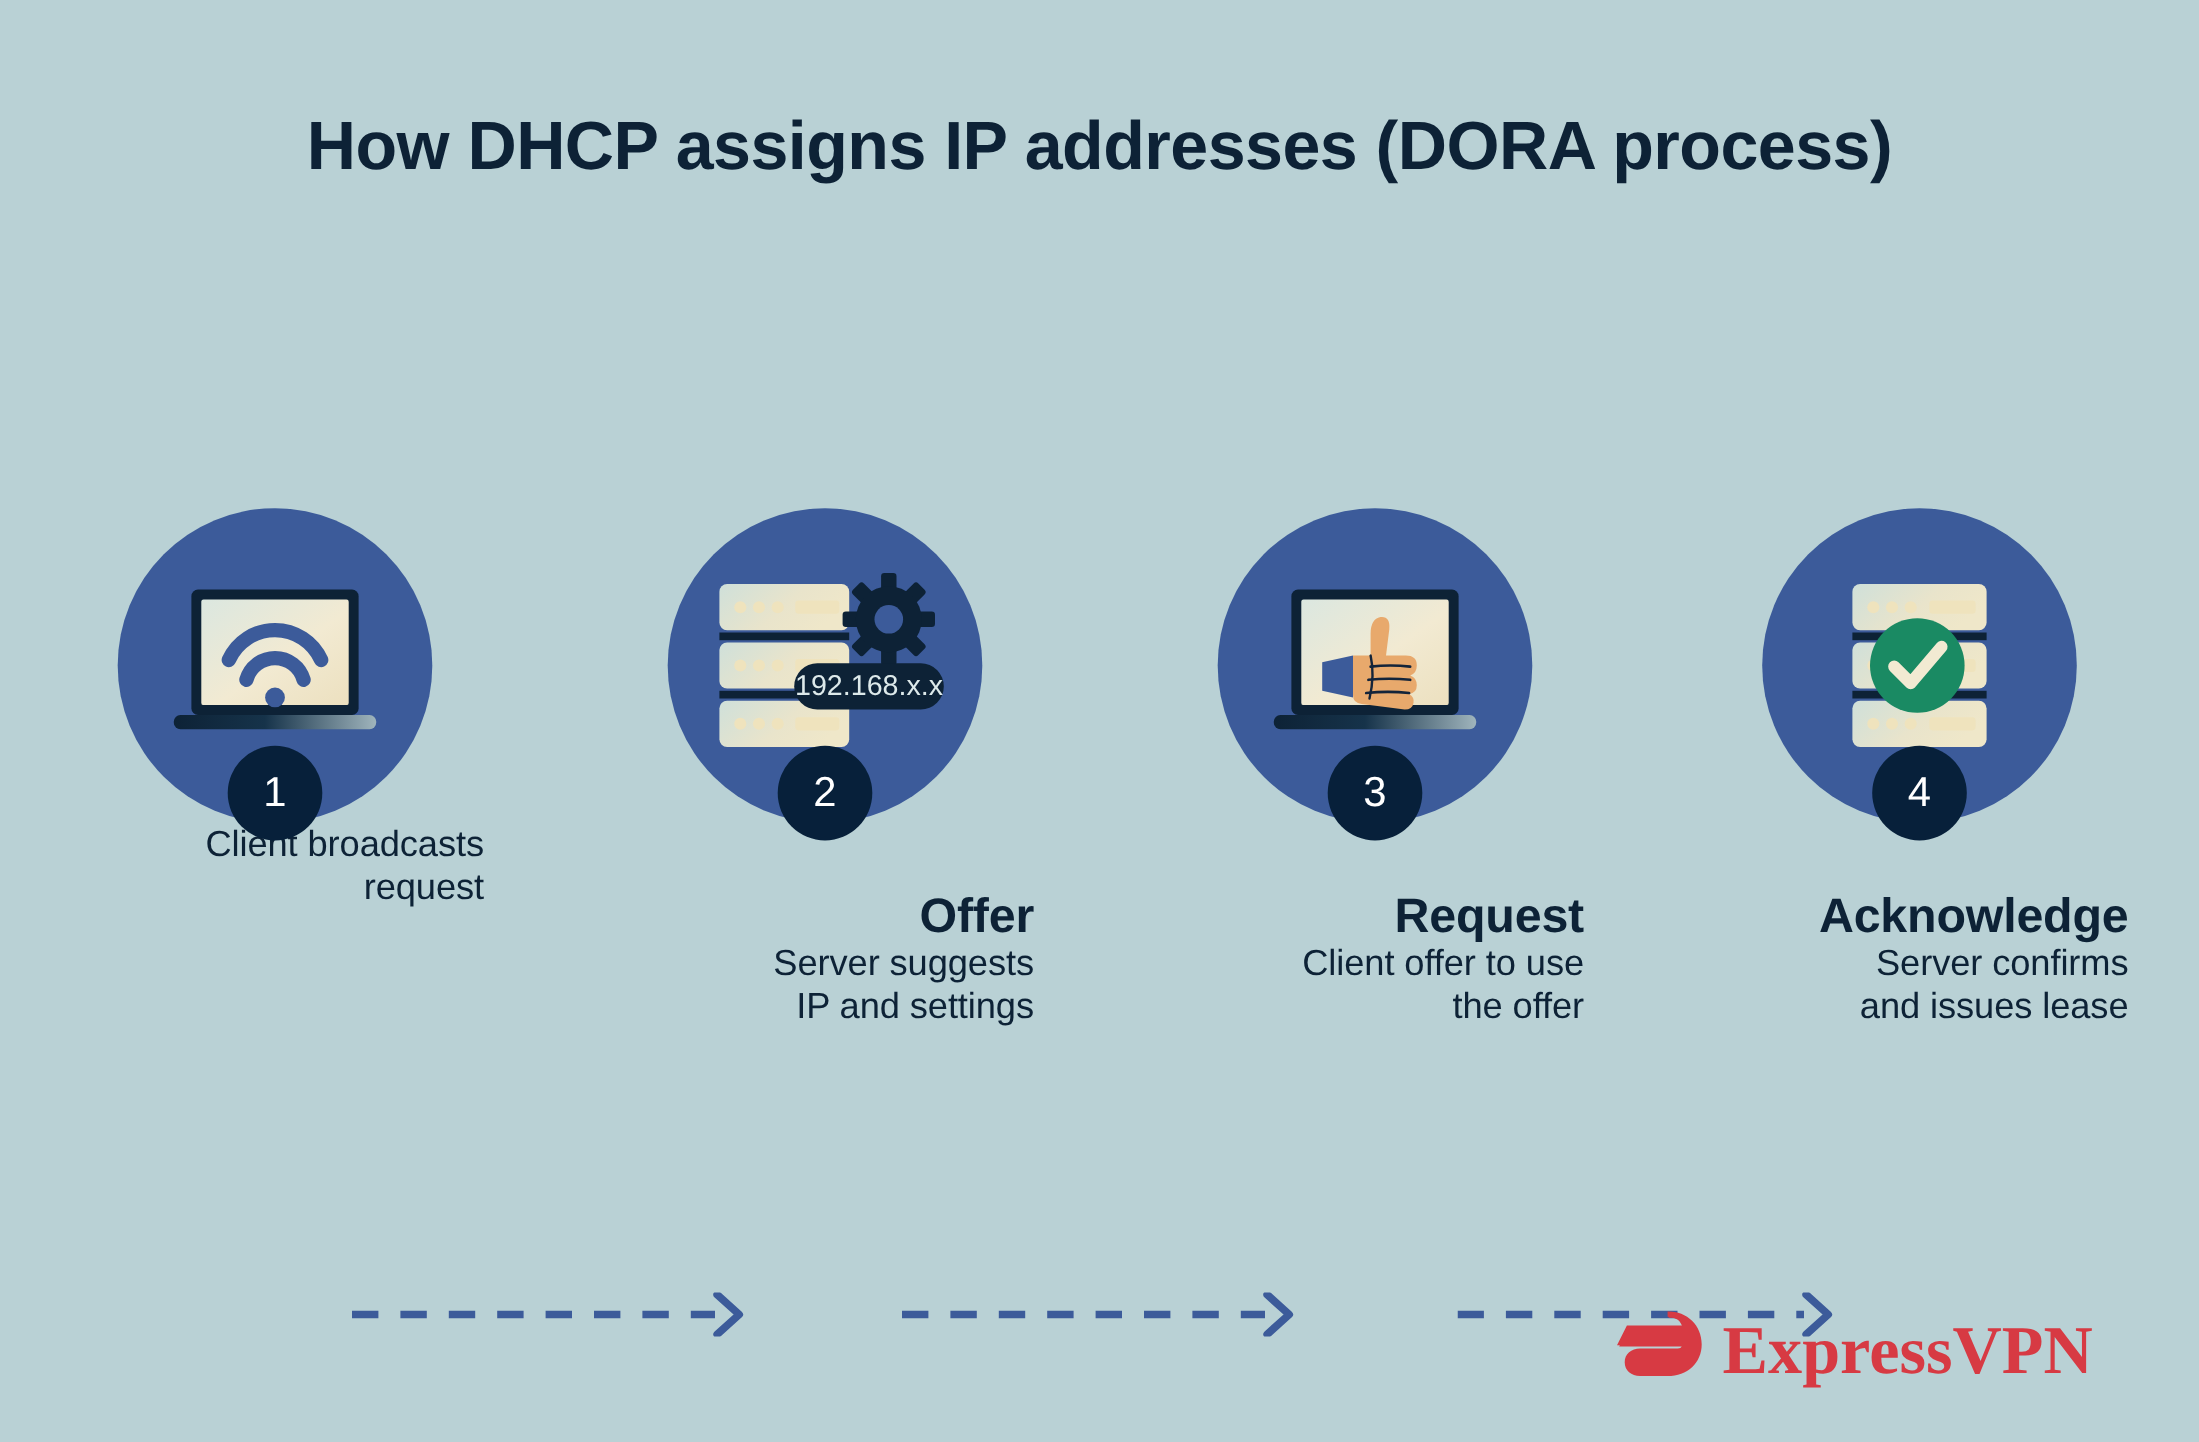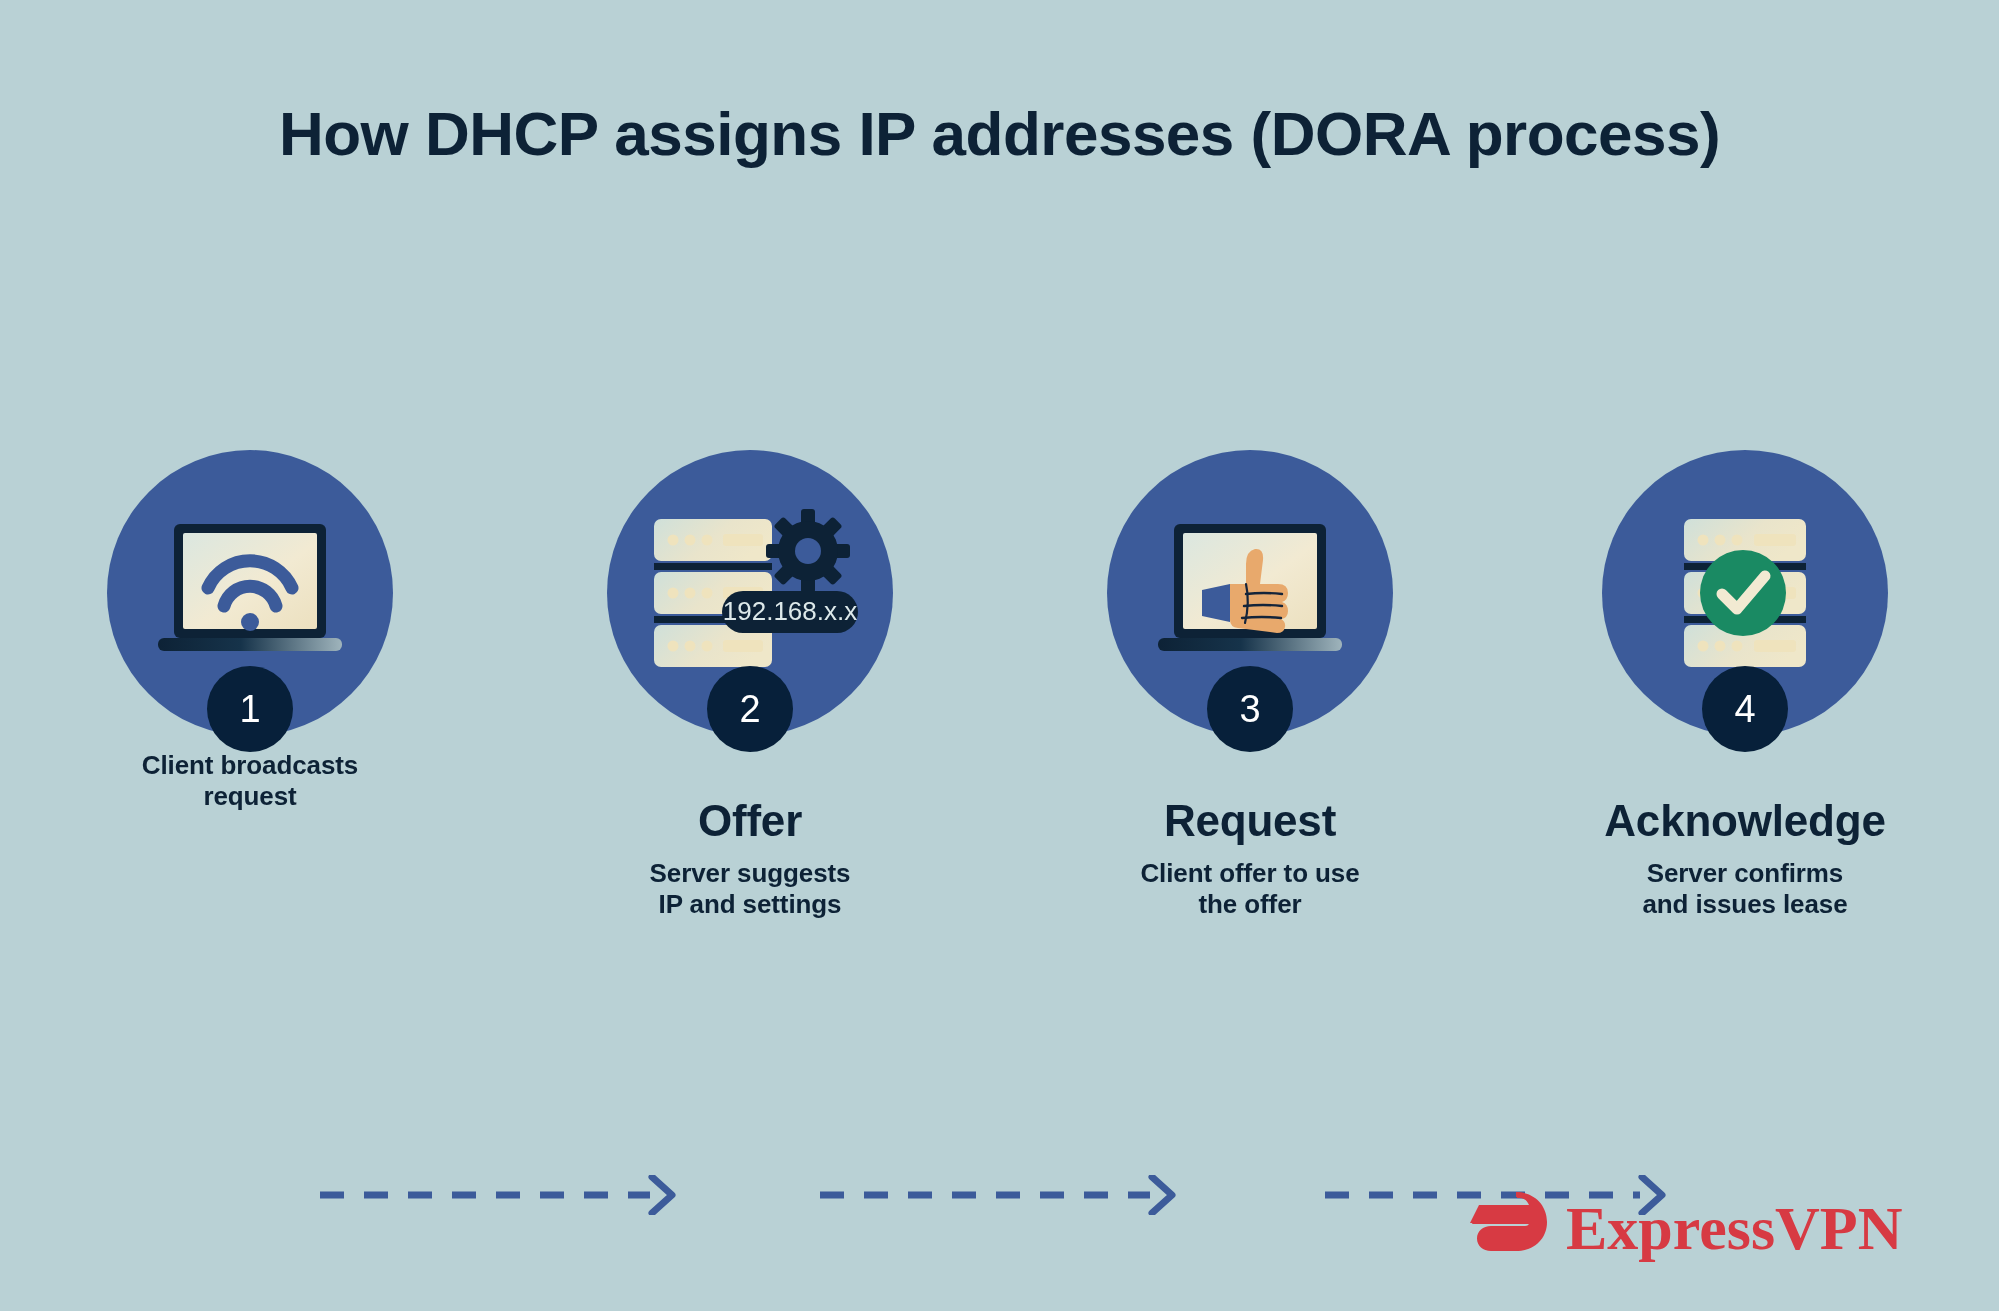--- a/index.html
+++ b/index.html
@@ -34,24 +34,24 @@
   .steps {
     position: absolute;
     top: 450px;
     left: 0;
     width: 100%;
     height: 560px;
   }
 
   .step {
     position: absolute;
-    top: 0;
+    top: 12px;
     width: 380px;
     margin-left: -190px;
-    text-align: center;
+    text-align: right;
   }
 
   .bubble {
     position: relative;
     width: 286px;
     height: 286px;
     margin: 0 auto;
     border-radius: 50%;
     background: #3c5b9a;
     display: flex;
@@ -83,23 +83,22 @@
   .step-title {
     margin-top: 62px;
     font-size: 44px;
     font-weight: 700;
     color: #0d2236;
     line-height: 1.05;
     letter-spacing: -0.2px;
   }
 
   .step-desc {
-    margin-top: 14px;
-    font-size: 26px;
-    font-weight: 700;
+    font-size: 33px;
+    font-weight: 400;
     color: #0d2236;
     line-height: 1.18;
     letter-spacing: -0.1px;
   }
 
   
   .connector {
     position: absolute;
     top: 0;
     height: 40px;

